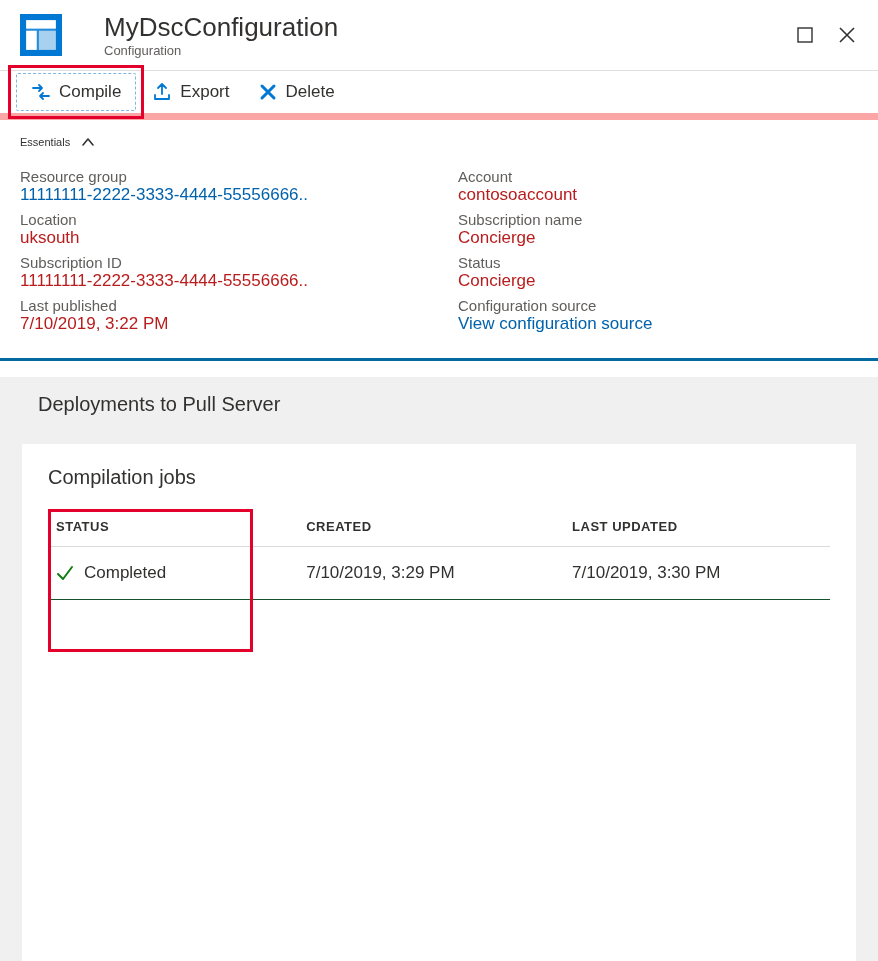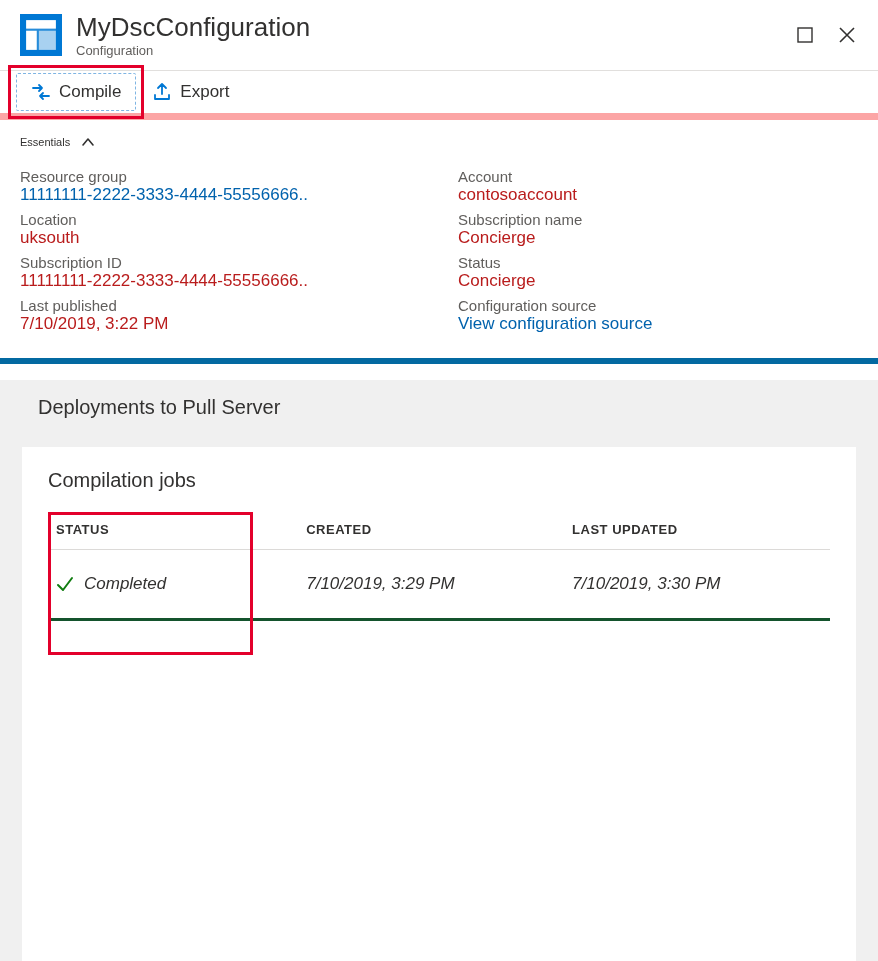--- a/index.html
+++ b/index.html
@@ -19,21 +19,21 @@
     border-bottom: 1px solid #e1dfdd;
   }
   .header .icon-box {
     width: 42px; height: 42px;
     background: #0078d4;
     display:flex; align-items:center; justify-content:center;
     margin-right: 14px;
     padding:4px;
   }
   .header .icon-box svg { width:100%; height:100%; }
-  .header .titles { flex:1 1 auto; }
+  .header .titles { flex:1 1 auto;margin-left:28px; }
   .header h1 { margin:0; font-size:26px; font-weight:500; color:#323130; }
   .header .subtitle { font-size:13px; color:#605e5c; }
   .header .win-controls { display:flex; gap:20px; align-items:center; }
   .win-btn { cursor:pointer; width:22px; height:22px; display:flex; align-items:center; justify-content:center; }
 
   .toolbar {
     display:flex; align-items:center; gap:0;
     padding: 0 14px; height:56px;
     border-bottom:7px solid #fca5a5;
   }
@@ -52,21 +52,21 @@
 
   .essentials-head {
     display:flex; align-items:center; gap:10px; padding:14px 20px 10px 20px; font-size:11px; cursor:pointer;
   }
   .essentials-head .chev { width:16px; height:16px; }
 
   .essentials-body {
     display:grid; grid-template-columns: 1fr 1fr;
     column-gap: 30px; row-gap: 2px;
     padding: 8px 12px 18px 20px;
-    border-bottom:6px solid #0369a1;
+    border-bottom:3px solid #0369a1;
   }
   .prop .label { color:#605e5c; font-size:15px; }
   .prop .value { font-size:17px; color:#b91c1c; margin-bottom:6px; }
   .prop .value.link { color:#0062ad; cursor:pointer; }
 
   .deployments { background:#f0f0f0; padding-bottom:30px; }
   .deployments h2 {
     margin:16px; padding:16px 22px 12px 22px; font-size:20px; font-weight:400; color:#323130;
   }
   .jobs-panel { background:#fff; margin:0 22px; padding:22px 26px 500px 26px; }
@@ -77,21 +77,21 @@
 
   table.jobs { width:100%; border-collapse:collapse; table-layout:fixed; }
   table.jobs col.c1 { width:32%; }
   table.jobs col.c2 { width:34%; }
   table.jobs col.c3 { width:34%; }
   table.jobs th {
     text-align:left; font-size:13px; font-weight:600; letter-spacing:0.5px;
     color:#323130; padding:12px 8px; border-bottom:1px solid #dcdad8;
   }
   table.jobs td {
-    padding:24px 8px; font-size:17px; border-bottom:3px solid #14532d;font-style:italic;
+    padding:16px 8px; font-size:17px; border-bottom:1px solid #14532d;
   }
   .status-cell { display:flex; align-items:center; gap:10px; }
   .check { color:#107c10; width:18px; height:18px; }
 </style>
 </head>
 <body>
 
 <div class="blade">
 
   <div class="header">
@@ -132,20 +132,28 @@
         <span>Compile</span>
       </div>
     </div>
     <div class="tb-btn export">
       <span class="tb-icon">
         <svg viewBox="0 0 20 20" width="20" height="20">
             <path d="M10 2 L10 12 M6 6 L10 2 L14 6 M3 13 V17 H17 V13" stroke="#0078d4" stroke-width="1.8" fill="none" stroke-linecap="round" stroke-linejoin="round"></path>
           </svg>
       </span>
       <span>Export</span>
+    </div>
+    <div class="tb-btn delete">
+      <span class="tb-icon">
+        <svg viewBox="0 0 20 20" width="22" height="22">
+            <path d="M4 4 L16 16 M4 16 L16 4" stroke="#0078d4" stroke-width="3" fill="none" stroke-linecap="round"></path>
+          </svg>
+      </span>
+      <span>Delete</span>
     </div>
   </div>
 
   <div class="content">
     <div class="main">
 
       <div class="essentials-head">
         <span>Essentials</span>
         <span class="chev">
           <svg viewBox="0 0 16 16" width="16" height="16">

